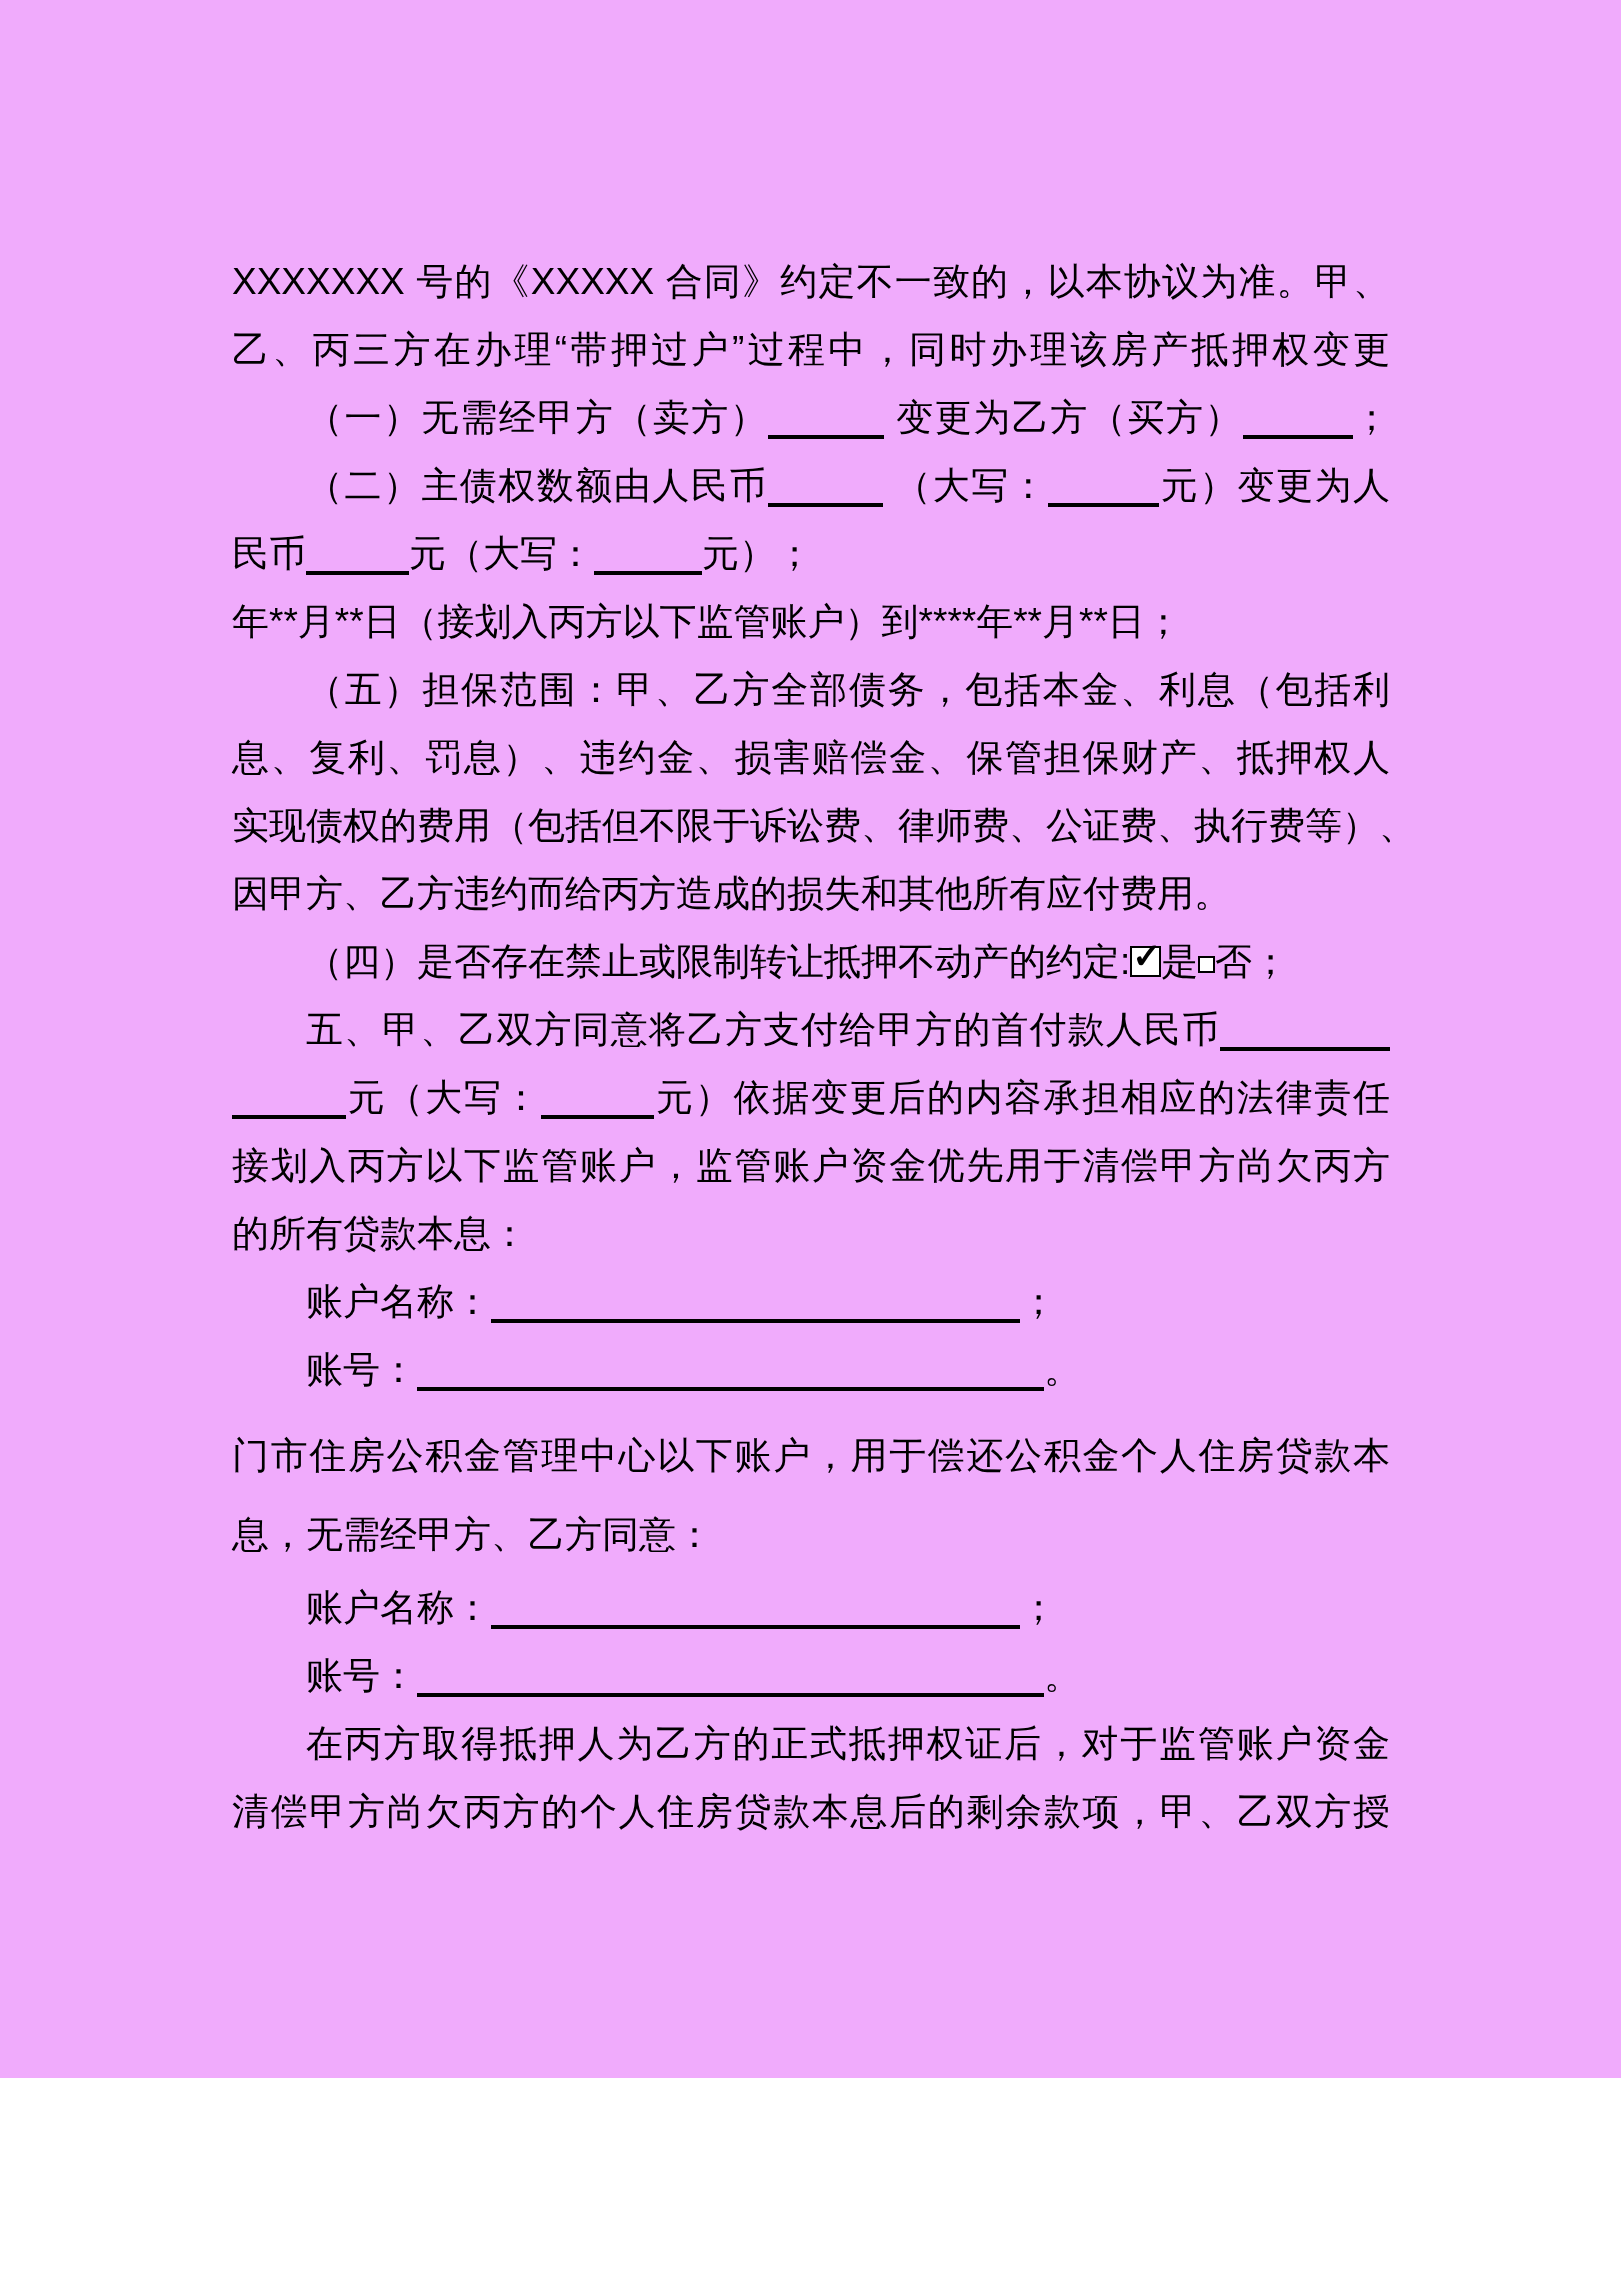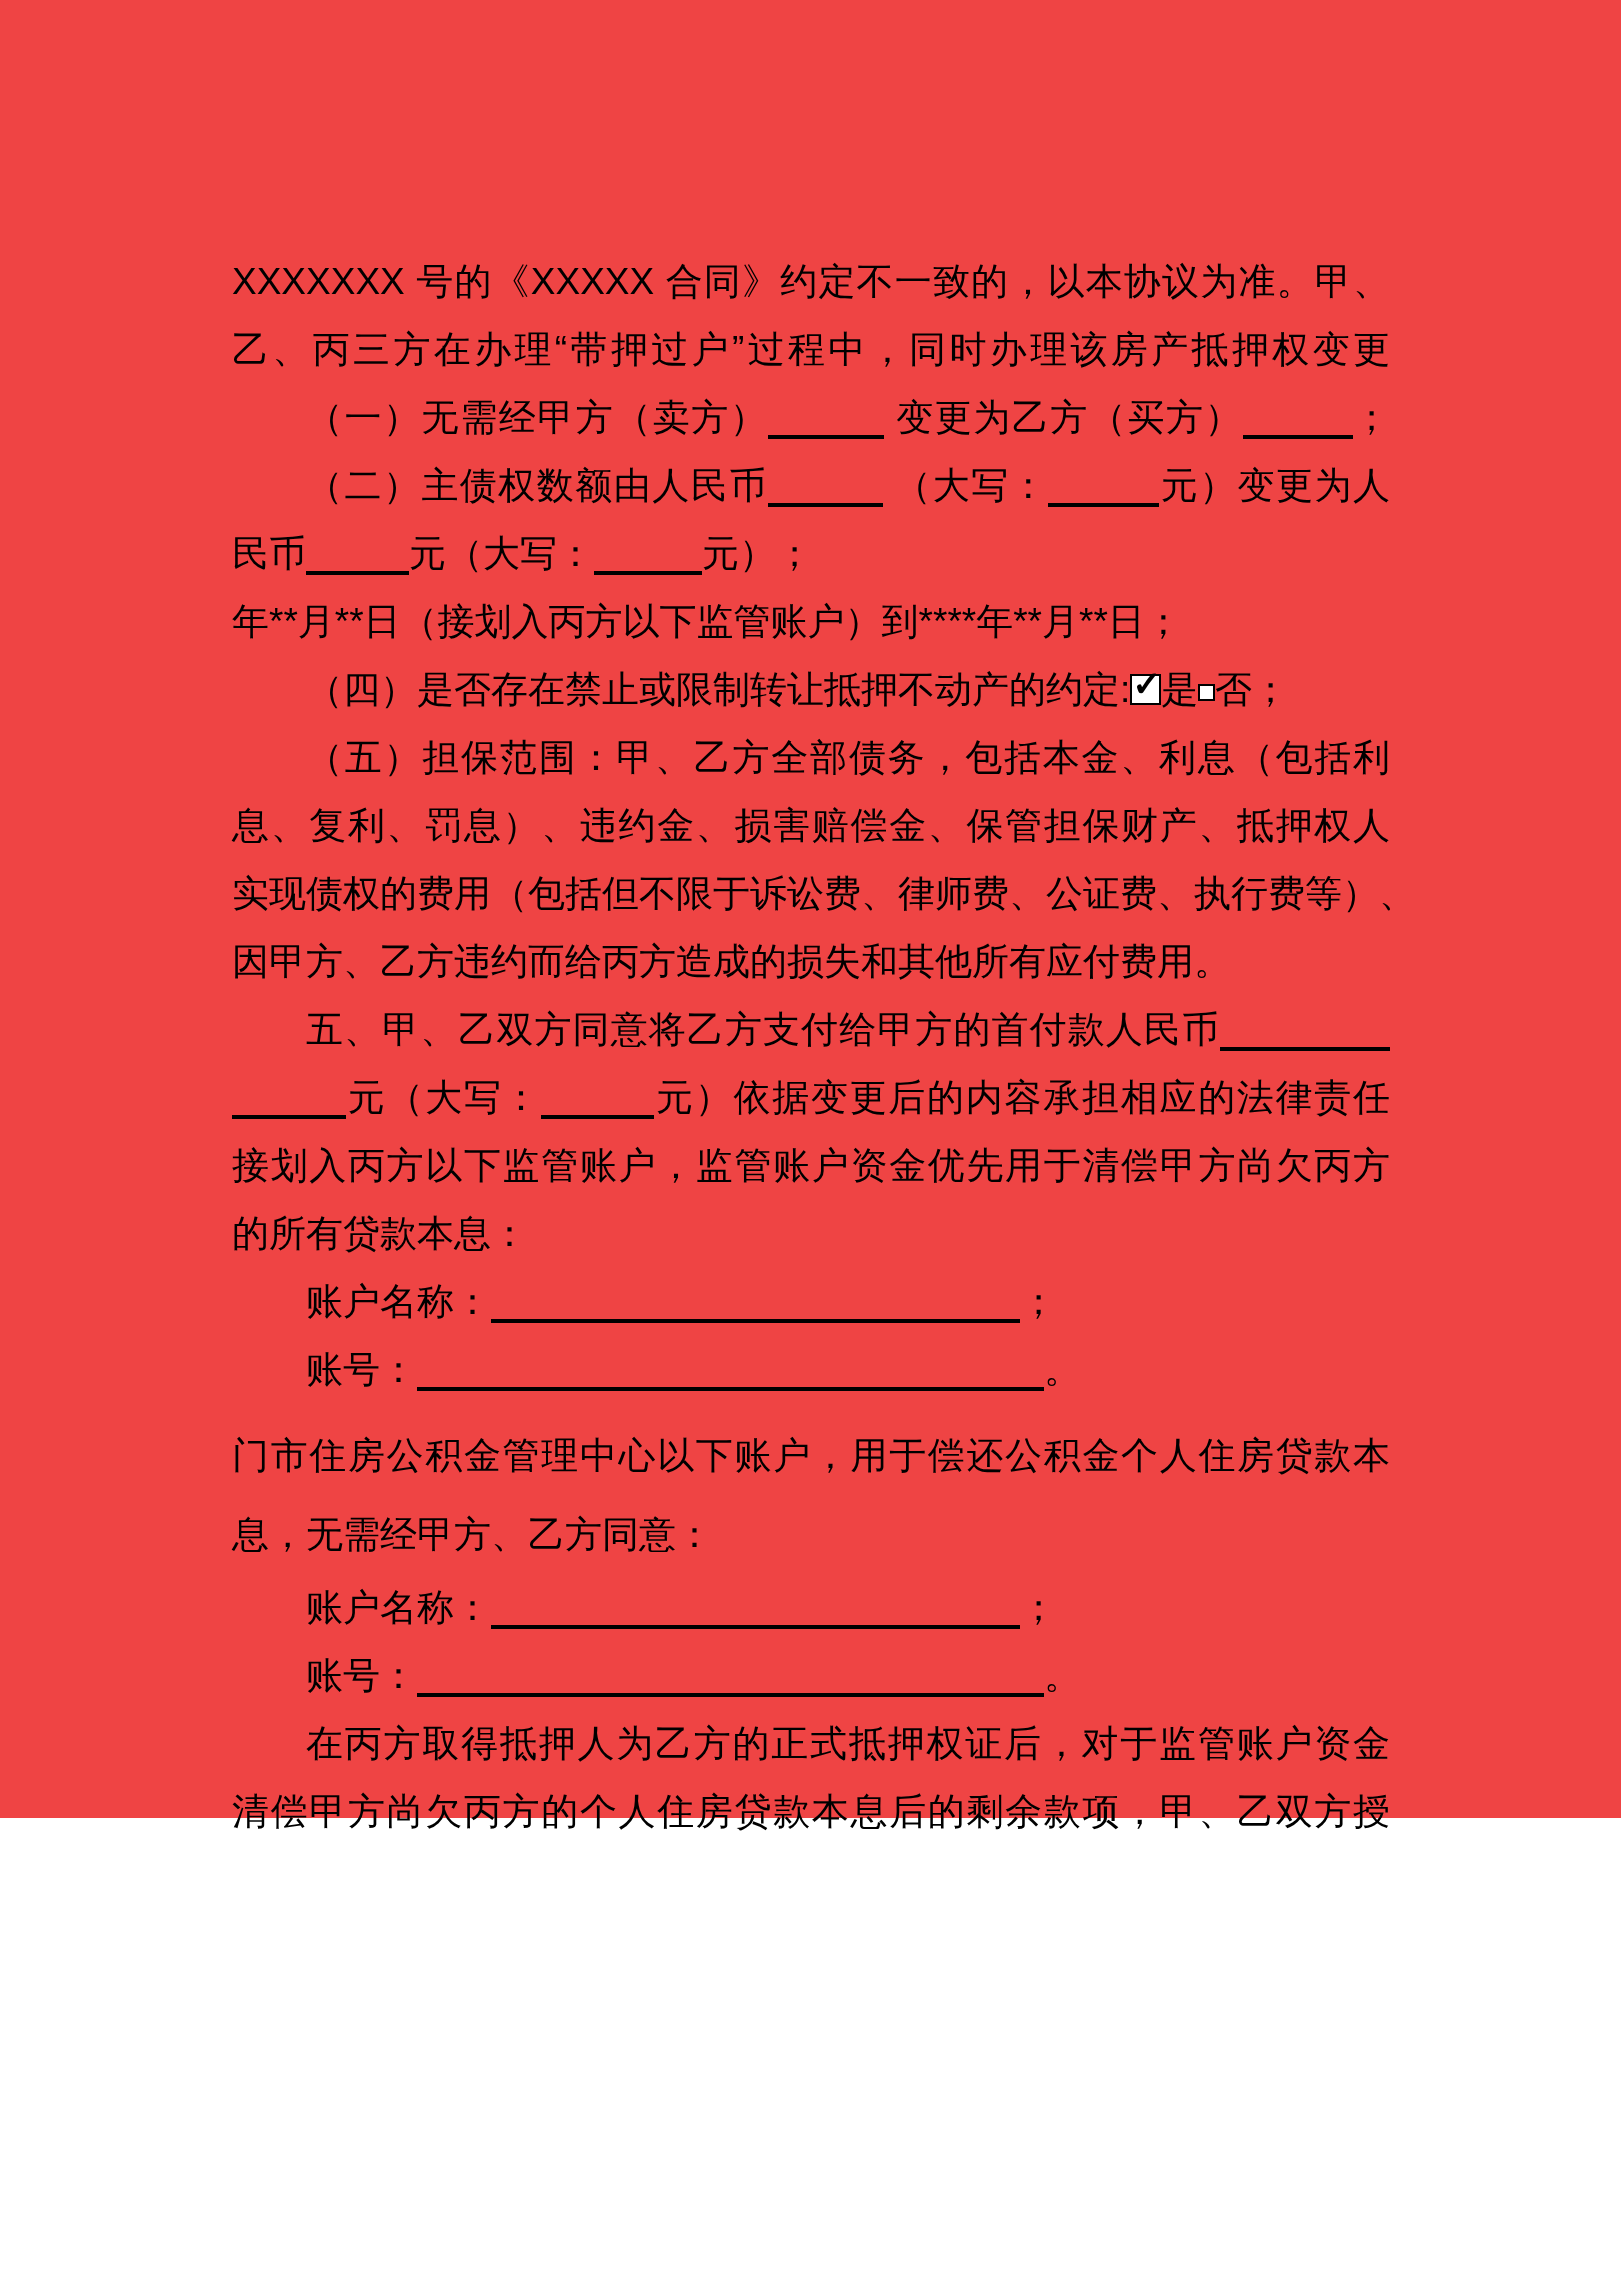--- a/index.html
+++ b/index.html
@@ -6,22 +6,22 @@
   body {
     width: 1621px; height: 2293px;
     background: #ffffff;
     font-family: "Liberation Sans", sans-serif;
     color: #000000;
     position: relative;
     overflow: hidden;
   }
   .page {
     position: absolute; left: 0; top: 0;
-    width: 1621px; height: 1818px;
-    background: #ef4444;
+    width: 1621px; height: 2078px;
+    background: #f0abfc;
     text-decoration: underline;
   }
   .doc {
     position: absolute;
     left: 232px; top: 248px;
     width: 1158px;
     font-size: 37px;
     line-height: 68px;
     color: #000000;
   }
@@ -75,27 +75,27 @@
         <div class="line fill indent"><span class="run">（一）无需经甲方（卖方）</span><span class="blank" style="width: 116px;"></span><span class="run"> 变更为乙方（买方）</span><span class="blank" style="width: 110px;"></span><span class="run">；</span></div>
       </div>
       <div class="para">
         <div class="line fill indent"><span class="run">（二）主债权数额由人民币</span><span class="blank" style="width: 115px;"></span><span class="run"> （大写：</span><span class="blank" style="width: 111px;"></span><span class="run">元）变更为人</span></div>
         <div class="line"><span class="run">民币</span><span class="blank" style="width: 103px;"></span><span class="run">元（大写：</span><span class="blank" style="width: 108px;"></span><span class="run">元）；</span></div>
       </div>
       <div class="para">
         <div class="line"><span class="run">年**月**日（接划入丙方以下监管账户）到****年**月**日；</span></div>
       </div>
       <div class="para">
-        <div class="line indent"><span class="run">（四）是否存在禁止或限制转让抵押不动产的约定:</span><span class="cb checked"><span class="tick">✓</span></span><span class="run">是</span><span class="cb empty"></span><span class="run">否；</span></div>
-      </div>
-      <div class="para">
         <div class="line fill indent"><span class="run">（五）担保范围：甲、乙方全部债务，包括本金、利息（包括利</span></div>
         <div class="line fill"><span class="run">息、复利、罚息）、违约金、损害赔偿金、保管担保财产、抵押权人</span></div>
         <div class="line fill"><span class="run">实现债权的费用（包括但不限于诉讼费、律师费、公证费、执行费等）、</span></div>
         <div class="line"><span class="run">因甲方、乙方违约而给丙方造成的损失和其他所有应付费用。</span></div>
+      </div>
+      <div class="para">
+        <div class="line indent"><span class="run">（四）是否存在禁止或限制转让抵押不动产的约定:</span><span class="cb checked"><span class="tick">✓</span></span><span class="run">是</span><span class="cb empty"></span><span class="run">否；</span></div>
       </div>
       <div class="para">
         <div class="line fill indent"><span class="run">五、甲、乙双方同意将乙方支付给甲方的首付款人民币</span><span class="blank" style="width: 170px;"></span></div>
         <div class="line fill"><span class="blank" style="width: 114px;"></span><span class="run">元（大写：</span><span class="blank" style="width: 113px;"></span><span class="run">元）依据变更后的内容承担相应的法律责任</span></div>
         <div class="line fill"><span class="run">接划入丙方以下监管账户，监管账户资金优先用于清偿甲方尚欠丙方</span></div>
         <div class="line"><span class="run">的所有贷款本息：</span></div>
       </div>
       <div class="para">
         <div class="line indent"><span class="run">账户名称：</span><span class="blank" style="width: 529px;"></span><span class="run">；</span></div>
       </div>

